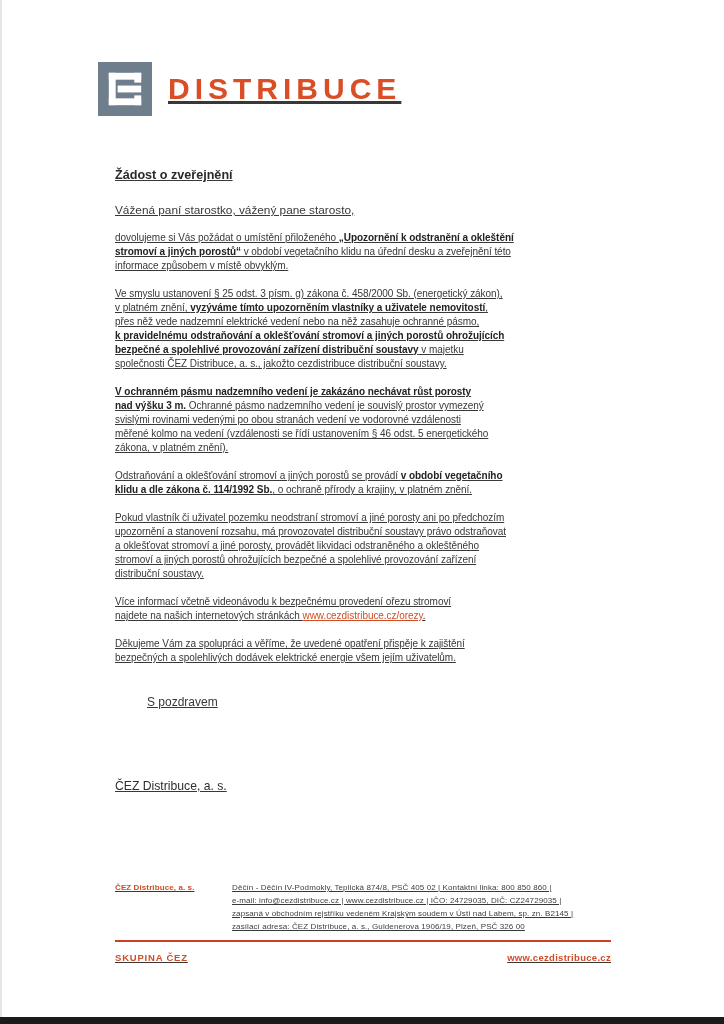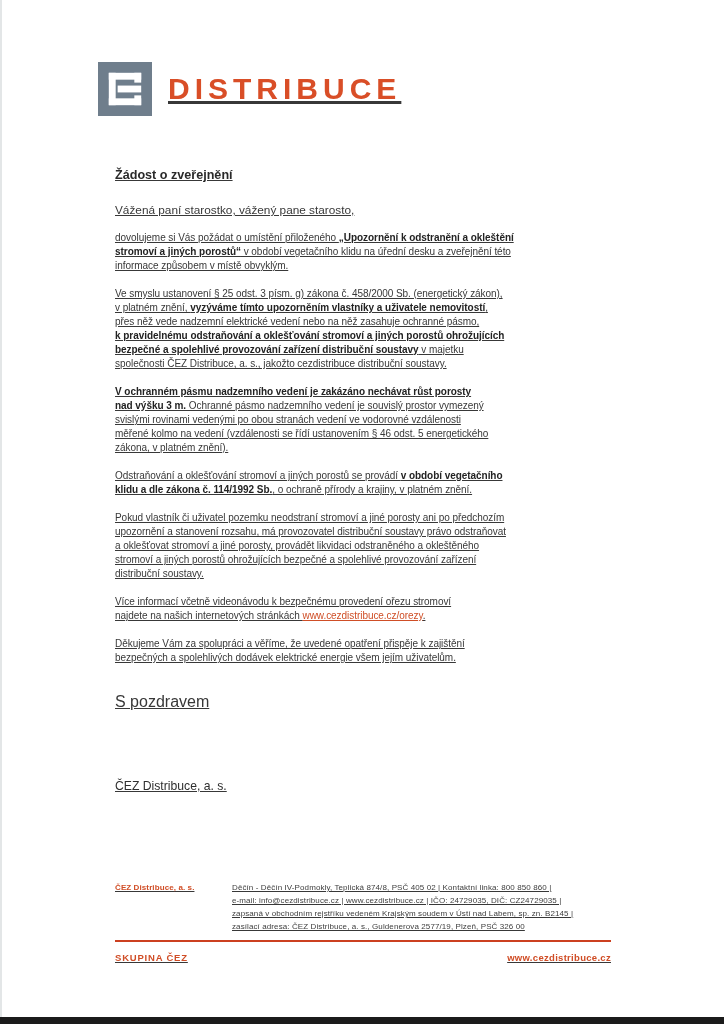--- a/index.html
+++ b/index.html
@@ -81,22 +81,23 @@
     white-space: pre-line;
     letter-spacing: -0.05px;
   }
   .para strong { color: #232323; }
   .para a.link {
     color: #cf4e26;
     text-decoration: underline;
   }
   .closing {
     margin-top: 30px;
-    font-size: 16px;
-    line-height: 14px;
+    font-size: 12px;
+    line-height: 14px;
+    margin-left: 32px;
   }
   .signature {
     margin-top: 70px;
     font-size: 12.2px;
     line-height: 14px;
     color: #2f2f2f;
   }
 
   
   .footer-area {
@@ -204,21 +205,21 @@
     <div class="signature">ČEZ Distribuce, a. s.</div>
   </div>
 
   <div class="footer-area">
     <div class="footer-cols">
       <div class="footer-company">ČEZ Distribuce, a. s.</div>
       <div class="footer-lines">
         <div>Děčín - Děčín IV-Podmokly, Teplická 874/8, PSČ 405 02 | Kontaktní linka: 800 850 860 |</div>
         <div>e-mail: info@cezdistribuce.cz | www.cezdistribuce.cz | IČO: 24729035, DIČ: CZ24729035 |</div>
         <div>zapsaná v obchodním rejstříku vedeném Krajským soudem v Ústí nad Labem, sp. zn. B2145 |</div>
-        <div>zasílací adresa: ČEZ Distribuce, a. s., Guldenerova 2577/19, Plzeň, PSČ 326 00</div>
+        <div>zasílací adresa: ČEZ Distribuce, a. s., Guldenerova 1906/19, Plzeň, PSČ 326 00</div>
       </div>
     </div>
     <hr class="orange-rule">
     <div class="bottom-row">
       <div class="group-label">SKUPINA ČEZ</div>
       <div class="website-label">www.cezdistribuce.cz</div>
     </div>
   </div>
 
 </div>

